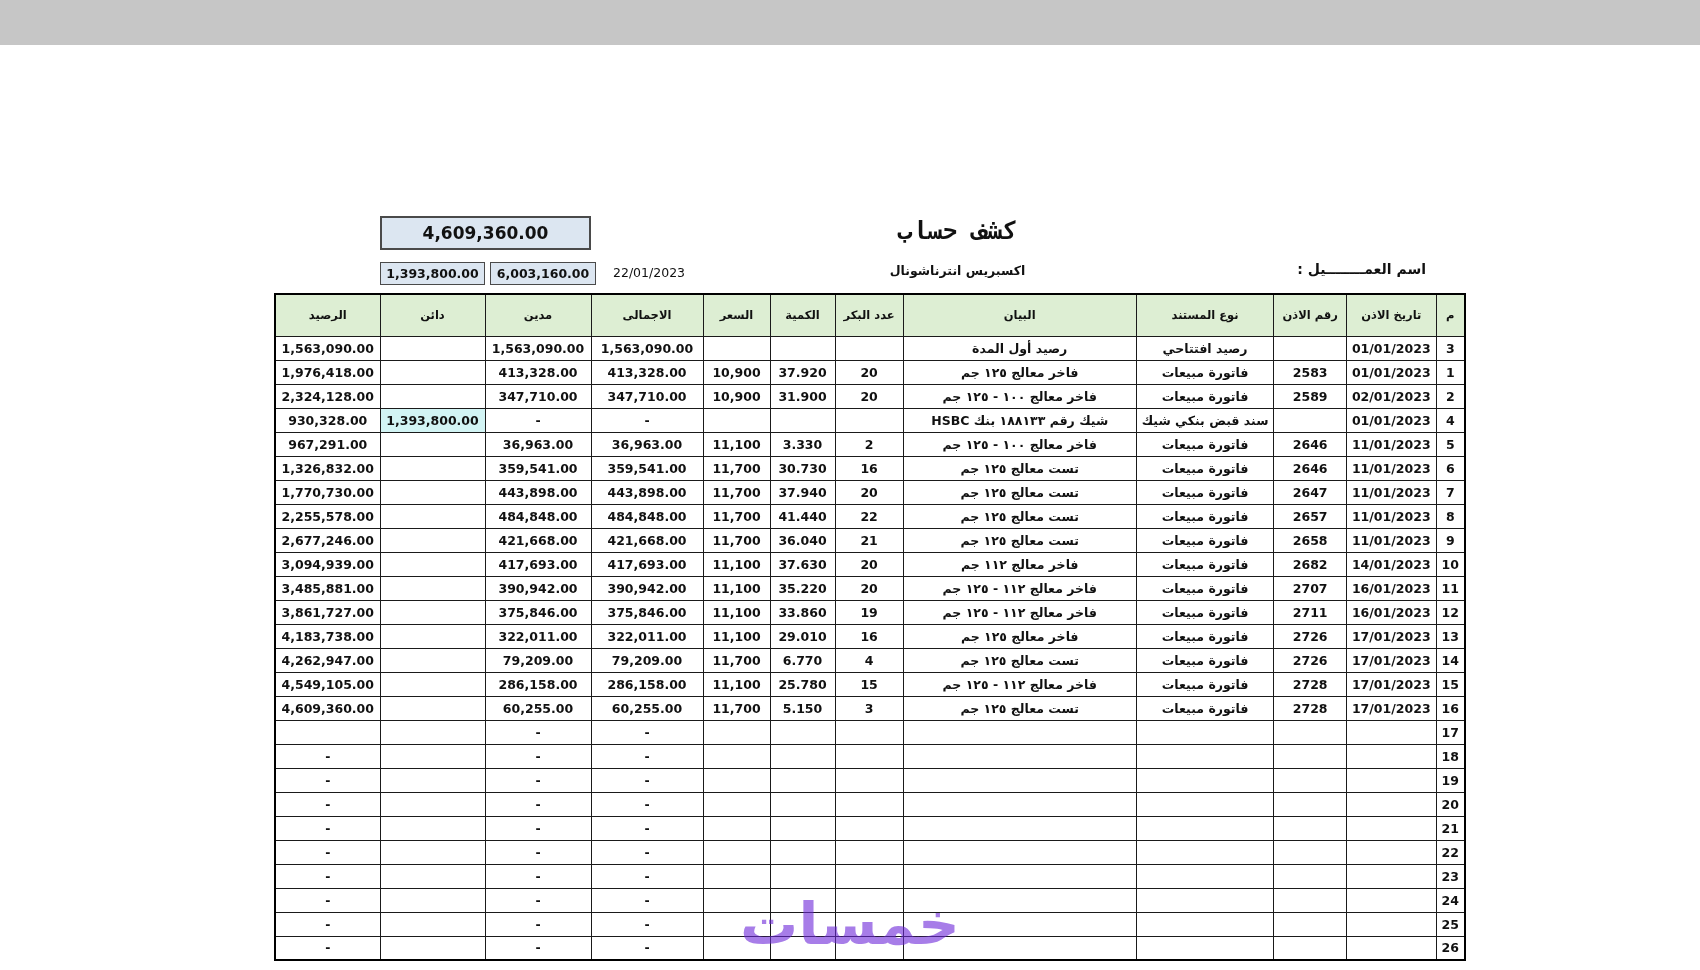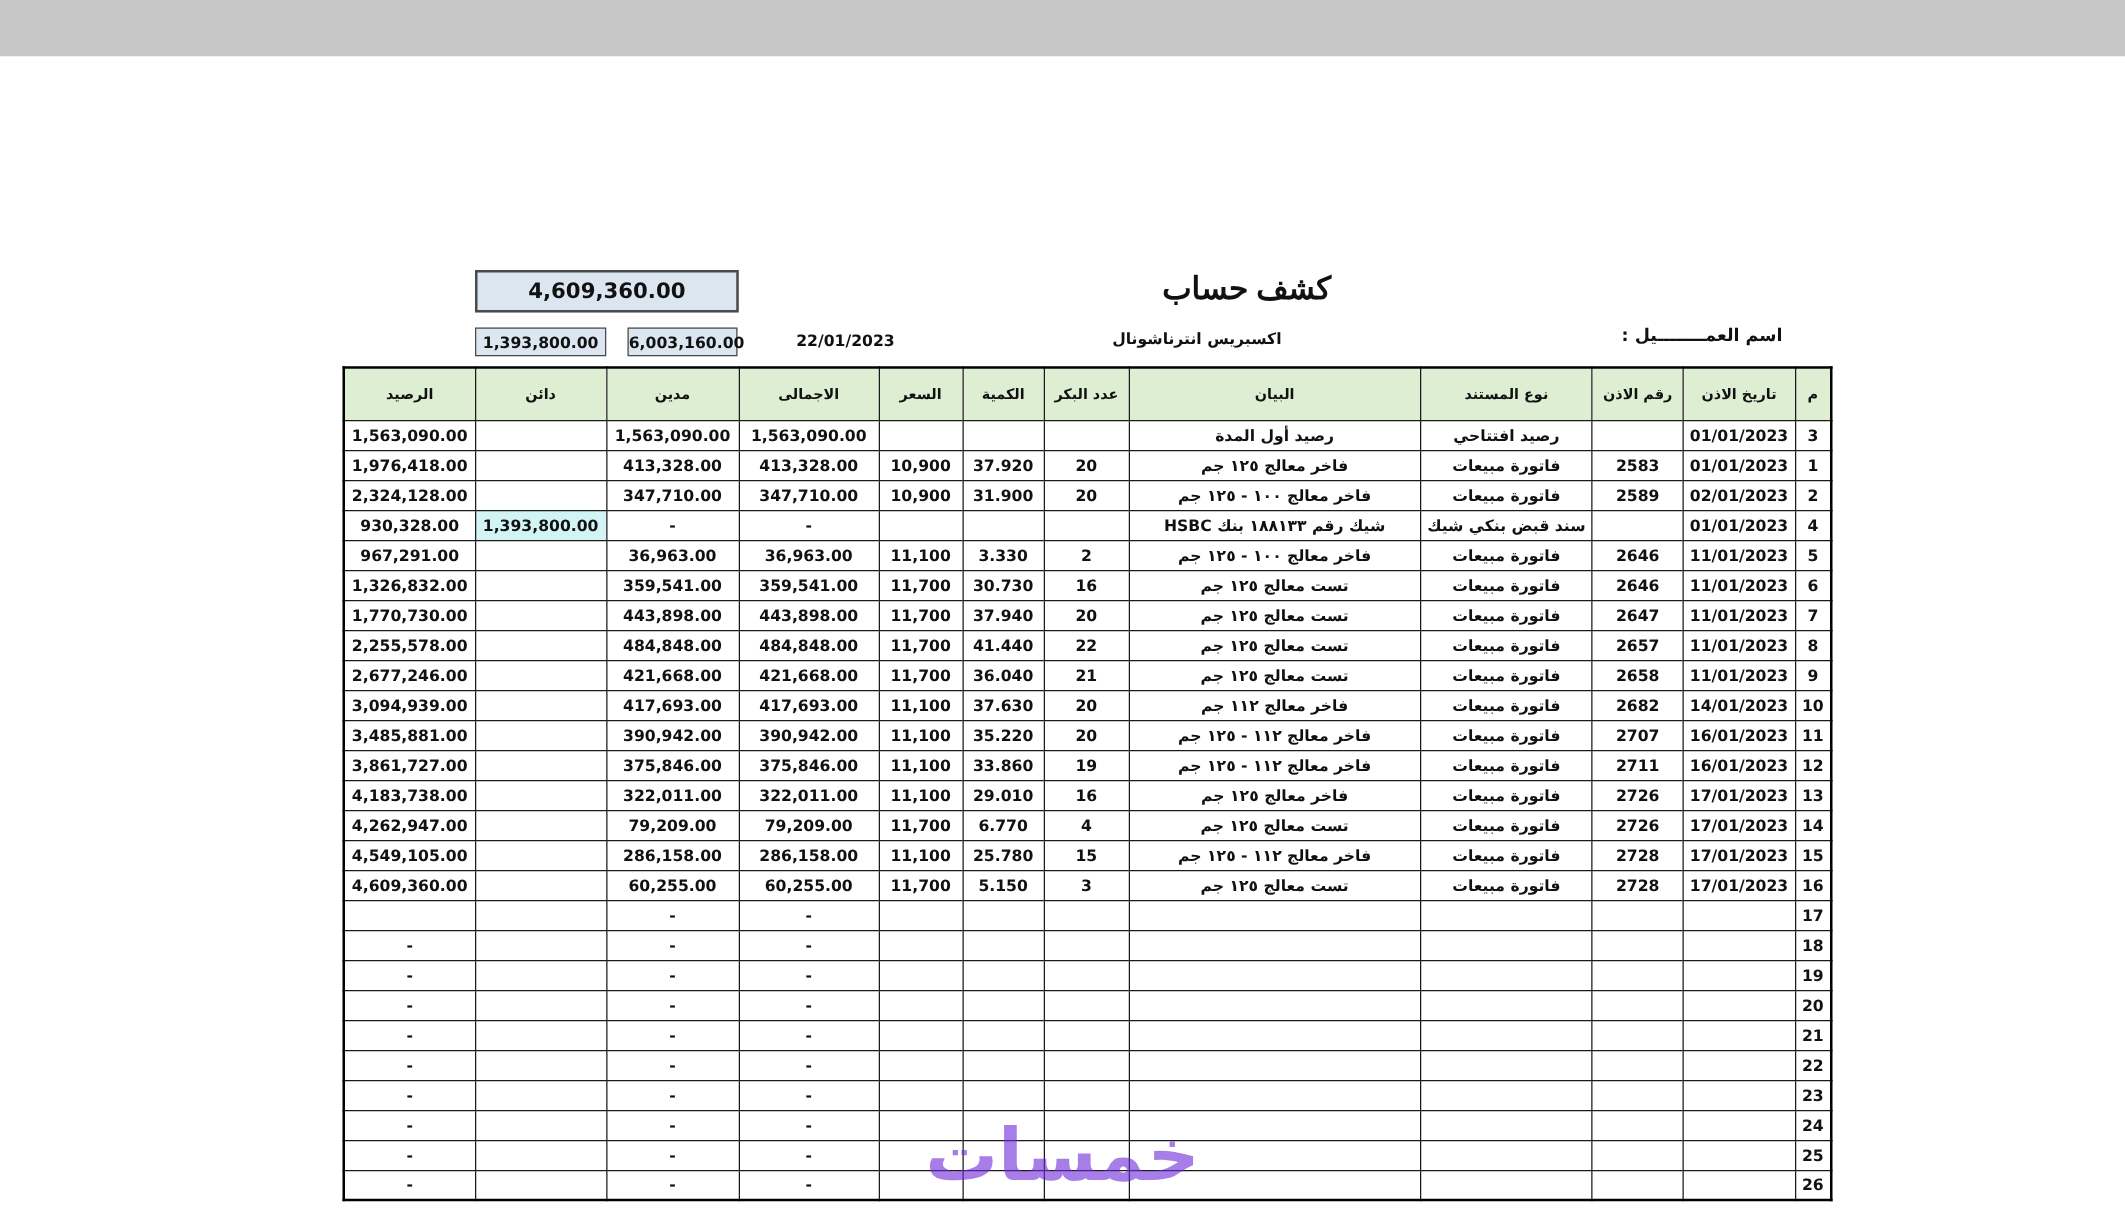--- a/index.html
+++ b/index.html
@@ -18,29 +18,29 @@
     position: absolute; left: 380px; top: 216px; width: 211px; height: 34px;
     background: #dce6f1; border: 2px solid #4a4a4a; box-sizing: border-box;
     font-weight: bold; font-size: 17px; line-height: 31px; text-align: center;
   }
   .summary-credit, .summary-debit {
     position: absolute; top: 262px; height: 23px; box-sizing: border-box;
     background: #dce6f1; border: 1px solid #4a4a4a;
     font-weight: bold; font-size: 12.5px; line-height: 21px; text-align: center;
   }
   .summary-credit { left: 380px; width: 105px; }
-  .summary-debit  { left: 502px; width: 88px; }
+  .summary-debit  { left: 490px; width: 106px; }
   .stmt-date {
     position: absolute; left: 613px; top: 265px;
-    font-weight: bold; font-size: 12.5px; margin-left: 24px;
+    font-weight: normal; font-size: 12.5px;
   }
   .title {
     position: absolute; left: 850px; top: 216px; width: 215px;
-    font-size: 25px; font-weight: bold;
-    font-family: Liberation Serif, serif; direction: rtl;
+    text-align: center; font-size: 25px; font-weight: bold;
+    font-family: Liberation Mono, monospace; direction: rtl;
   }
   .company {
     position: absolute; left: 850px; top: 263px; width: 215px;
     text-align: center; font-size: 12.5px; font-weight: bold; direction: rtl;
   }
   .customer {
     position: absolute; left: 1230px; top: 261px; width: 196px;
     text-align: right; font-size: 14px; font-weight: bold; direction: rtl;
   }
   

